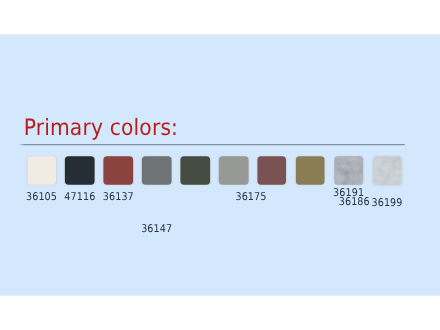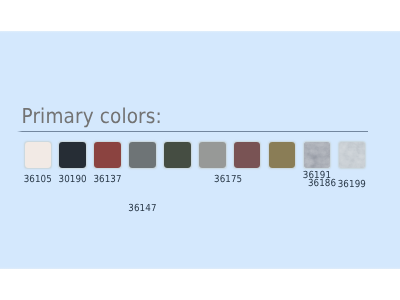--- a/index.html
+++ b/index.html
@@ -7,21 +7,21 @@
   body {
     width:400px; height:300px; overflow:hidden;
     background:#ffffff;
     font-family:"DejaVu Sans Condensed","DejaVu Sans", sans-serif;
     -webkit-font-smoothing:antialiased;
     text-rendering:geometricPrecision;
   }
   #stage { position:absolute; left:0; top:0; width:400px; height:300px; }
   #band { position:absolute; left:0; top:31px; width:400px; height:238px;
            background:linear-gradient(to bottom, #e0eefb 0px, #d4e8fd 2px, #d4e8fd 236px, #dfecfa 238px); }
-  #title { position:absolute; left:21.5px; top:104px; font-size:20.5px; color:#737373;
+  #title { position:absolute; left:21.5px; top:104px; font-size:20.5px; color:#b91c1c;
            white-space:nowrap; letter-spacing:0.14px; transform:translateZ(0); }
   #rule  { position:absolute; left:17px; top:131px; width:351px; height:1px;
            background:linear-gradient(to right, rgba(115,135,159,0) 0px, #73879f 5px, #73879f 100%); }
   #swatches { position:absolute; left:0; top:0; width:400px; height:212px; }
   .sw { position:absolute; width:26.5px; height:26.0px; border-radius:3.4px;
         box-shadow:0 0 1.5px 0.15px rgba(200,212,216,0.95); }
   .lbl { position:absolute; font-size:9.7px; color:#283746; text-align:center; width:60px;
          letter-spacing:0.1px; transform:translateZ(0); }
   .sw.metallic { overflow:hidden; }
   .sw .tex { position:absolute; left:0; top:0; width:100%; height:100%; display:block; }
@@ -76,21 +76,21 @@
 </svg>
 
 <div id="stage">
   <div id="band"></div>
   <div id="title">Primary colors:</div>
   <div id="rule"></div>
   <div id="swatches">
       <div class="sw" style="left: 24.5px; top: 142.3px; background: rgb(242, 234, 229);"></div>
       <div class="lbl" style="left: 7.75px; top: 174.45px;">36105</div>
       <div class="sw" style="left: 59.4px; top: 142.3px; background: rgb(38, 45, 53);"></div>
-      <div class="lbl" style="left: 42.65px; top: 174.45px;">30190</div>
+      <div class="lbl" style="left: 42.65px; top: 174.45px;">47116</div>
       <div class="sw" style="left: 94.3px; top: 142.3px; background: rgb(139, 67, 64);"></div>
       <div class="lbl" style="left: 77.55px; top: 174.45px;">36137</div>
       <div class="sw" style="left: 129.2px; top: 142.3px; background: rgb(110, 116, 118);"></div>
       <div class="lbl" style="left: 112.45px; top: 190px; margin-top: 13px;">36147</div>
       <div class="sw" style="left: 164.1px; top: 142.3px; background: rgb(69, 77, 66);"></div>
       <div class="sw" style="left: 199px; top: 142.3px; background: rgb(151, 153, 151);"></div>
       <div class="lbl" style="left: 182.25px; top: 174.45px; text-align: right;">36175</div>
       <div class="sw" style="left: 233.9px; top: 142.3px; background: rgb(121, 83, 84);"></div>
       <div class="sw" style="left: 268.8px; top: 142.3px; background: rgb(138, 125, 86);"></div>
       <div class="lbl" style="left: 252.05px; top: 178px; padding-left: 40px;">36186</div>

